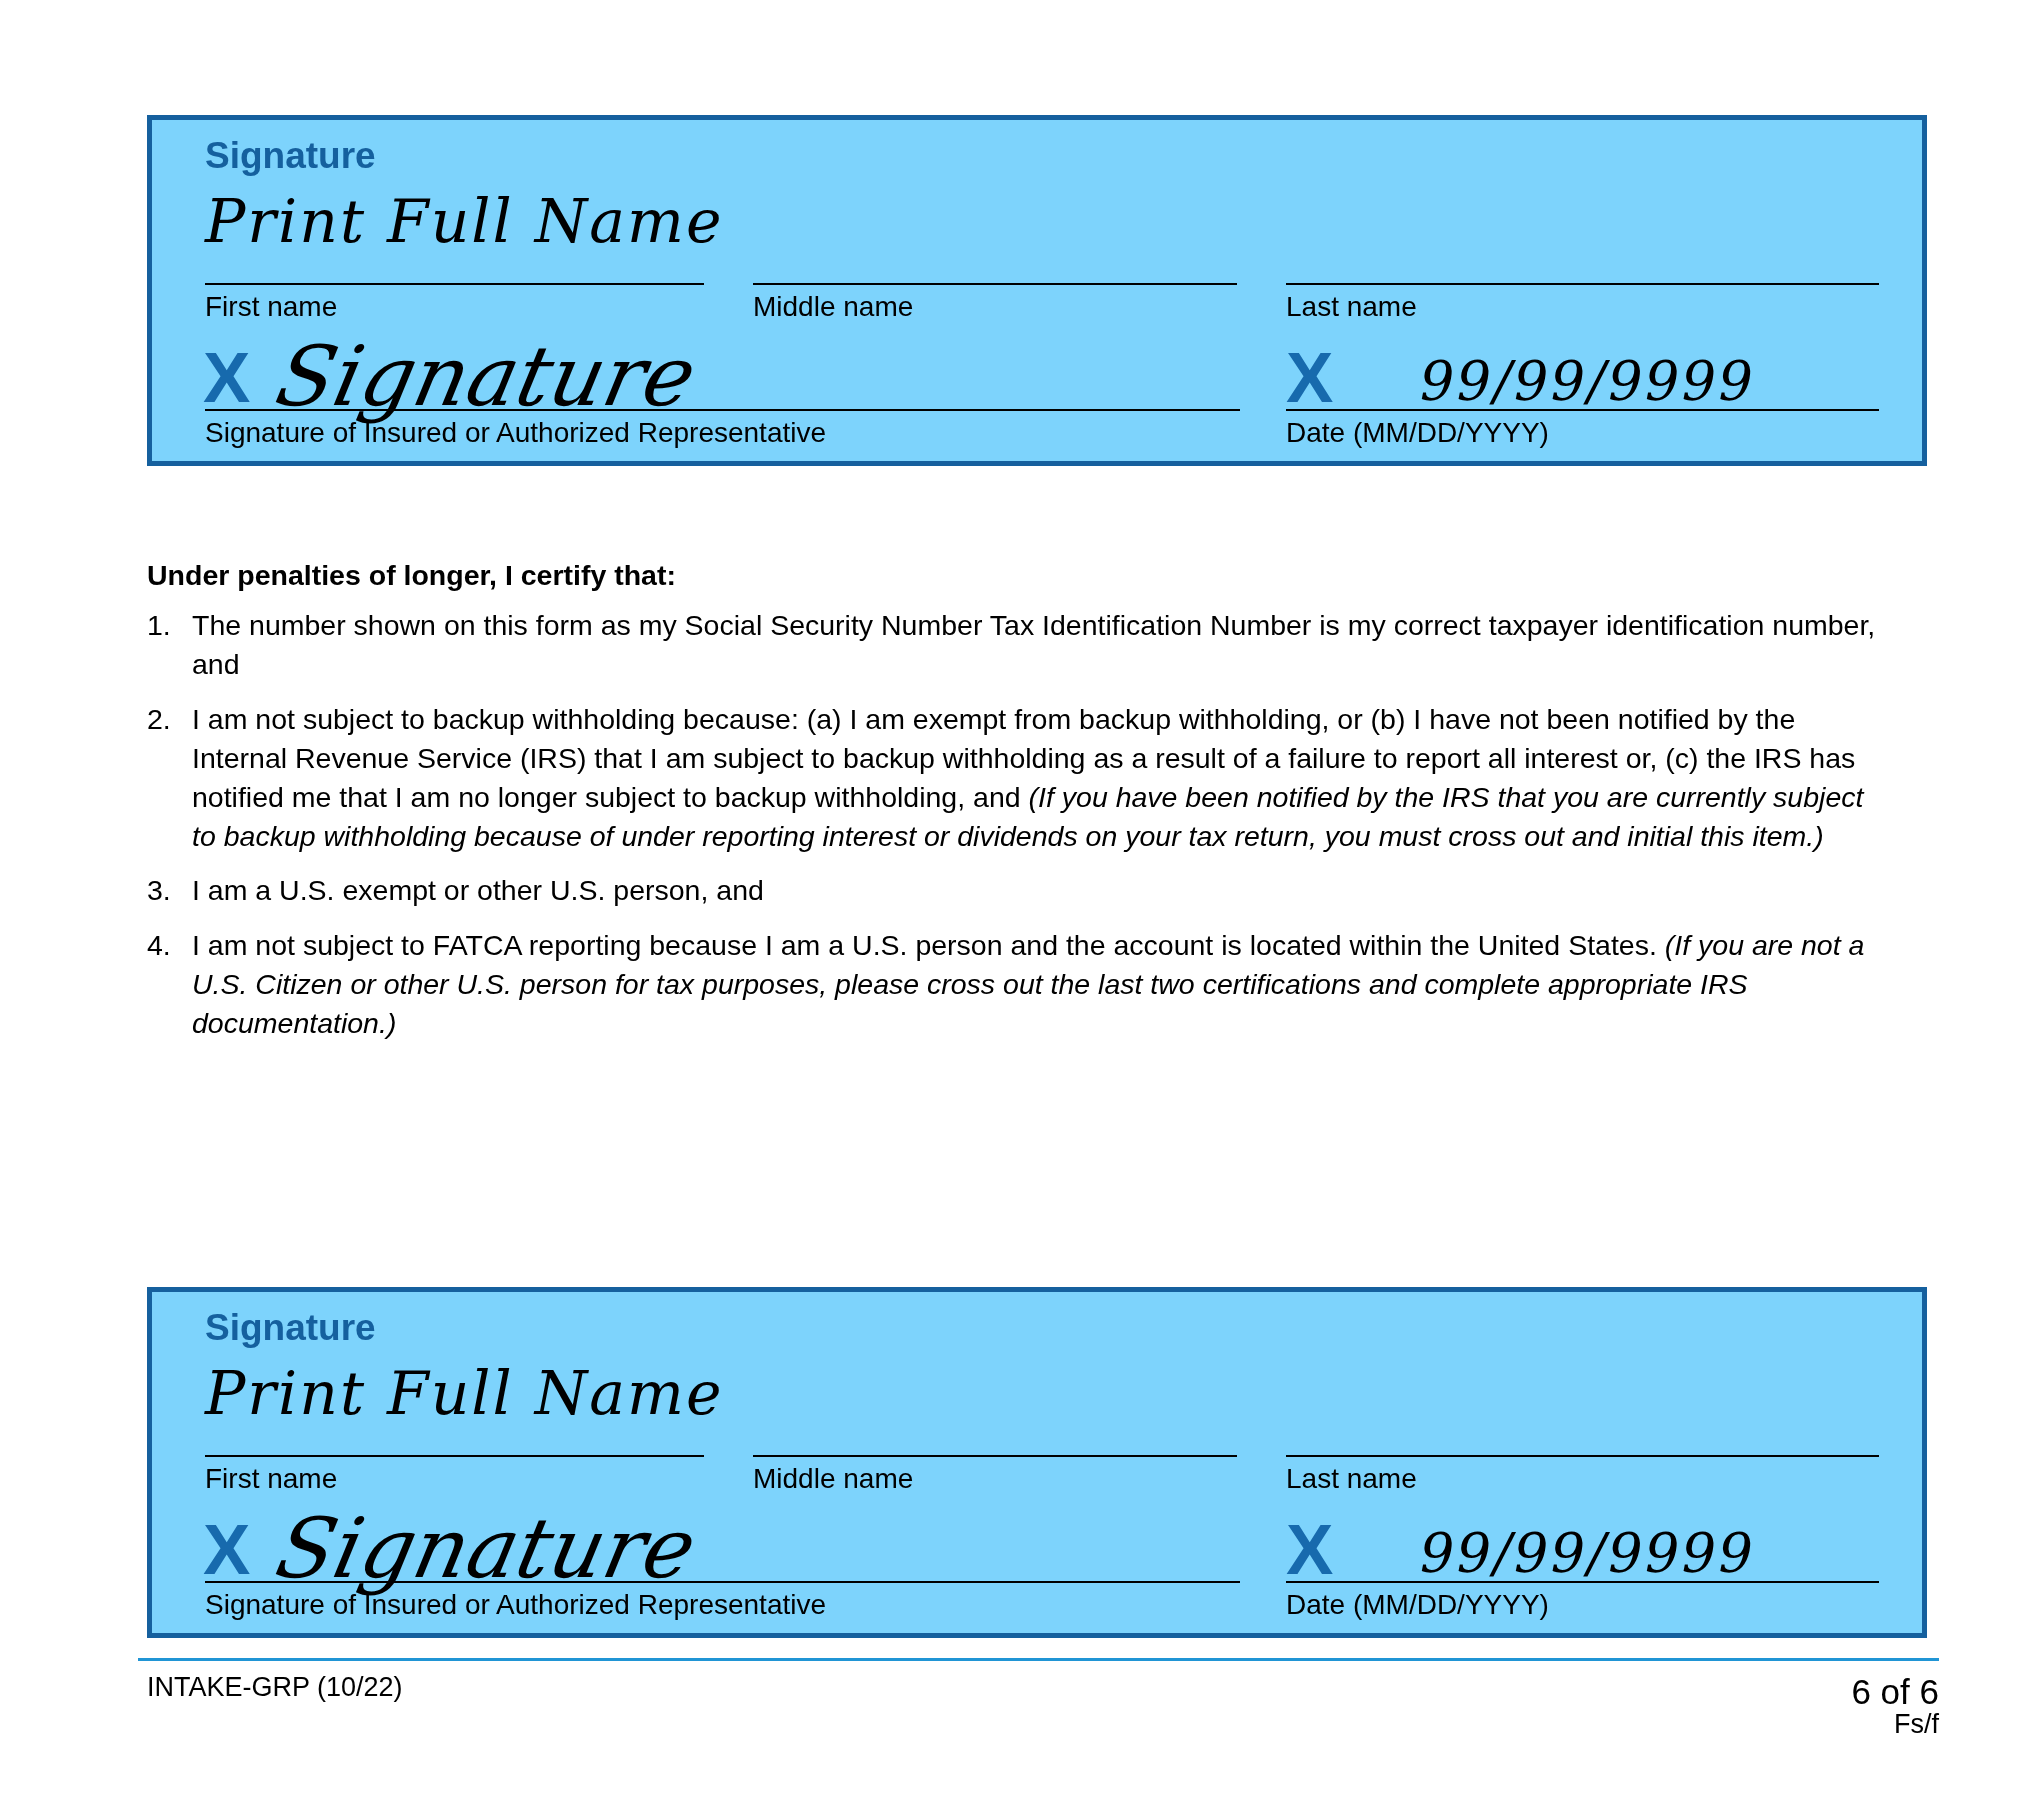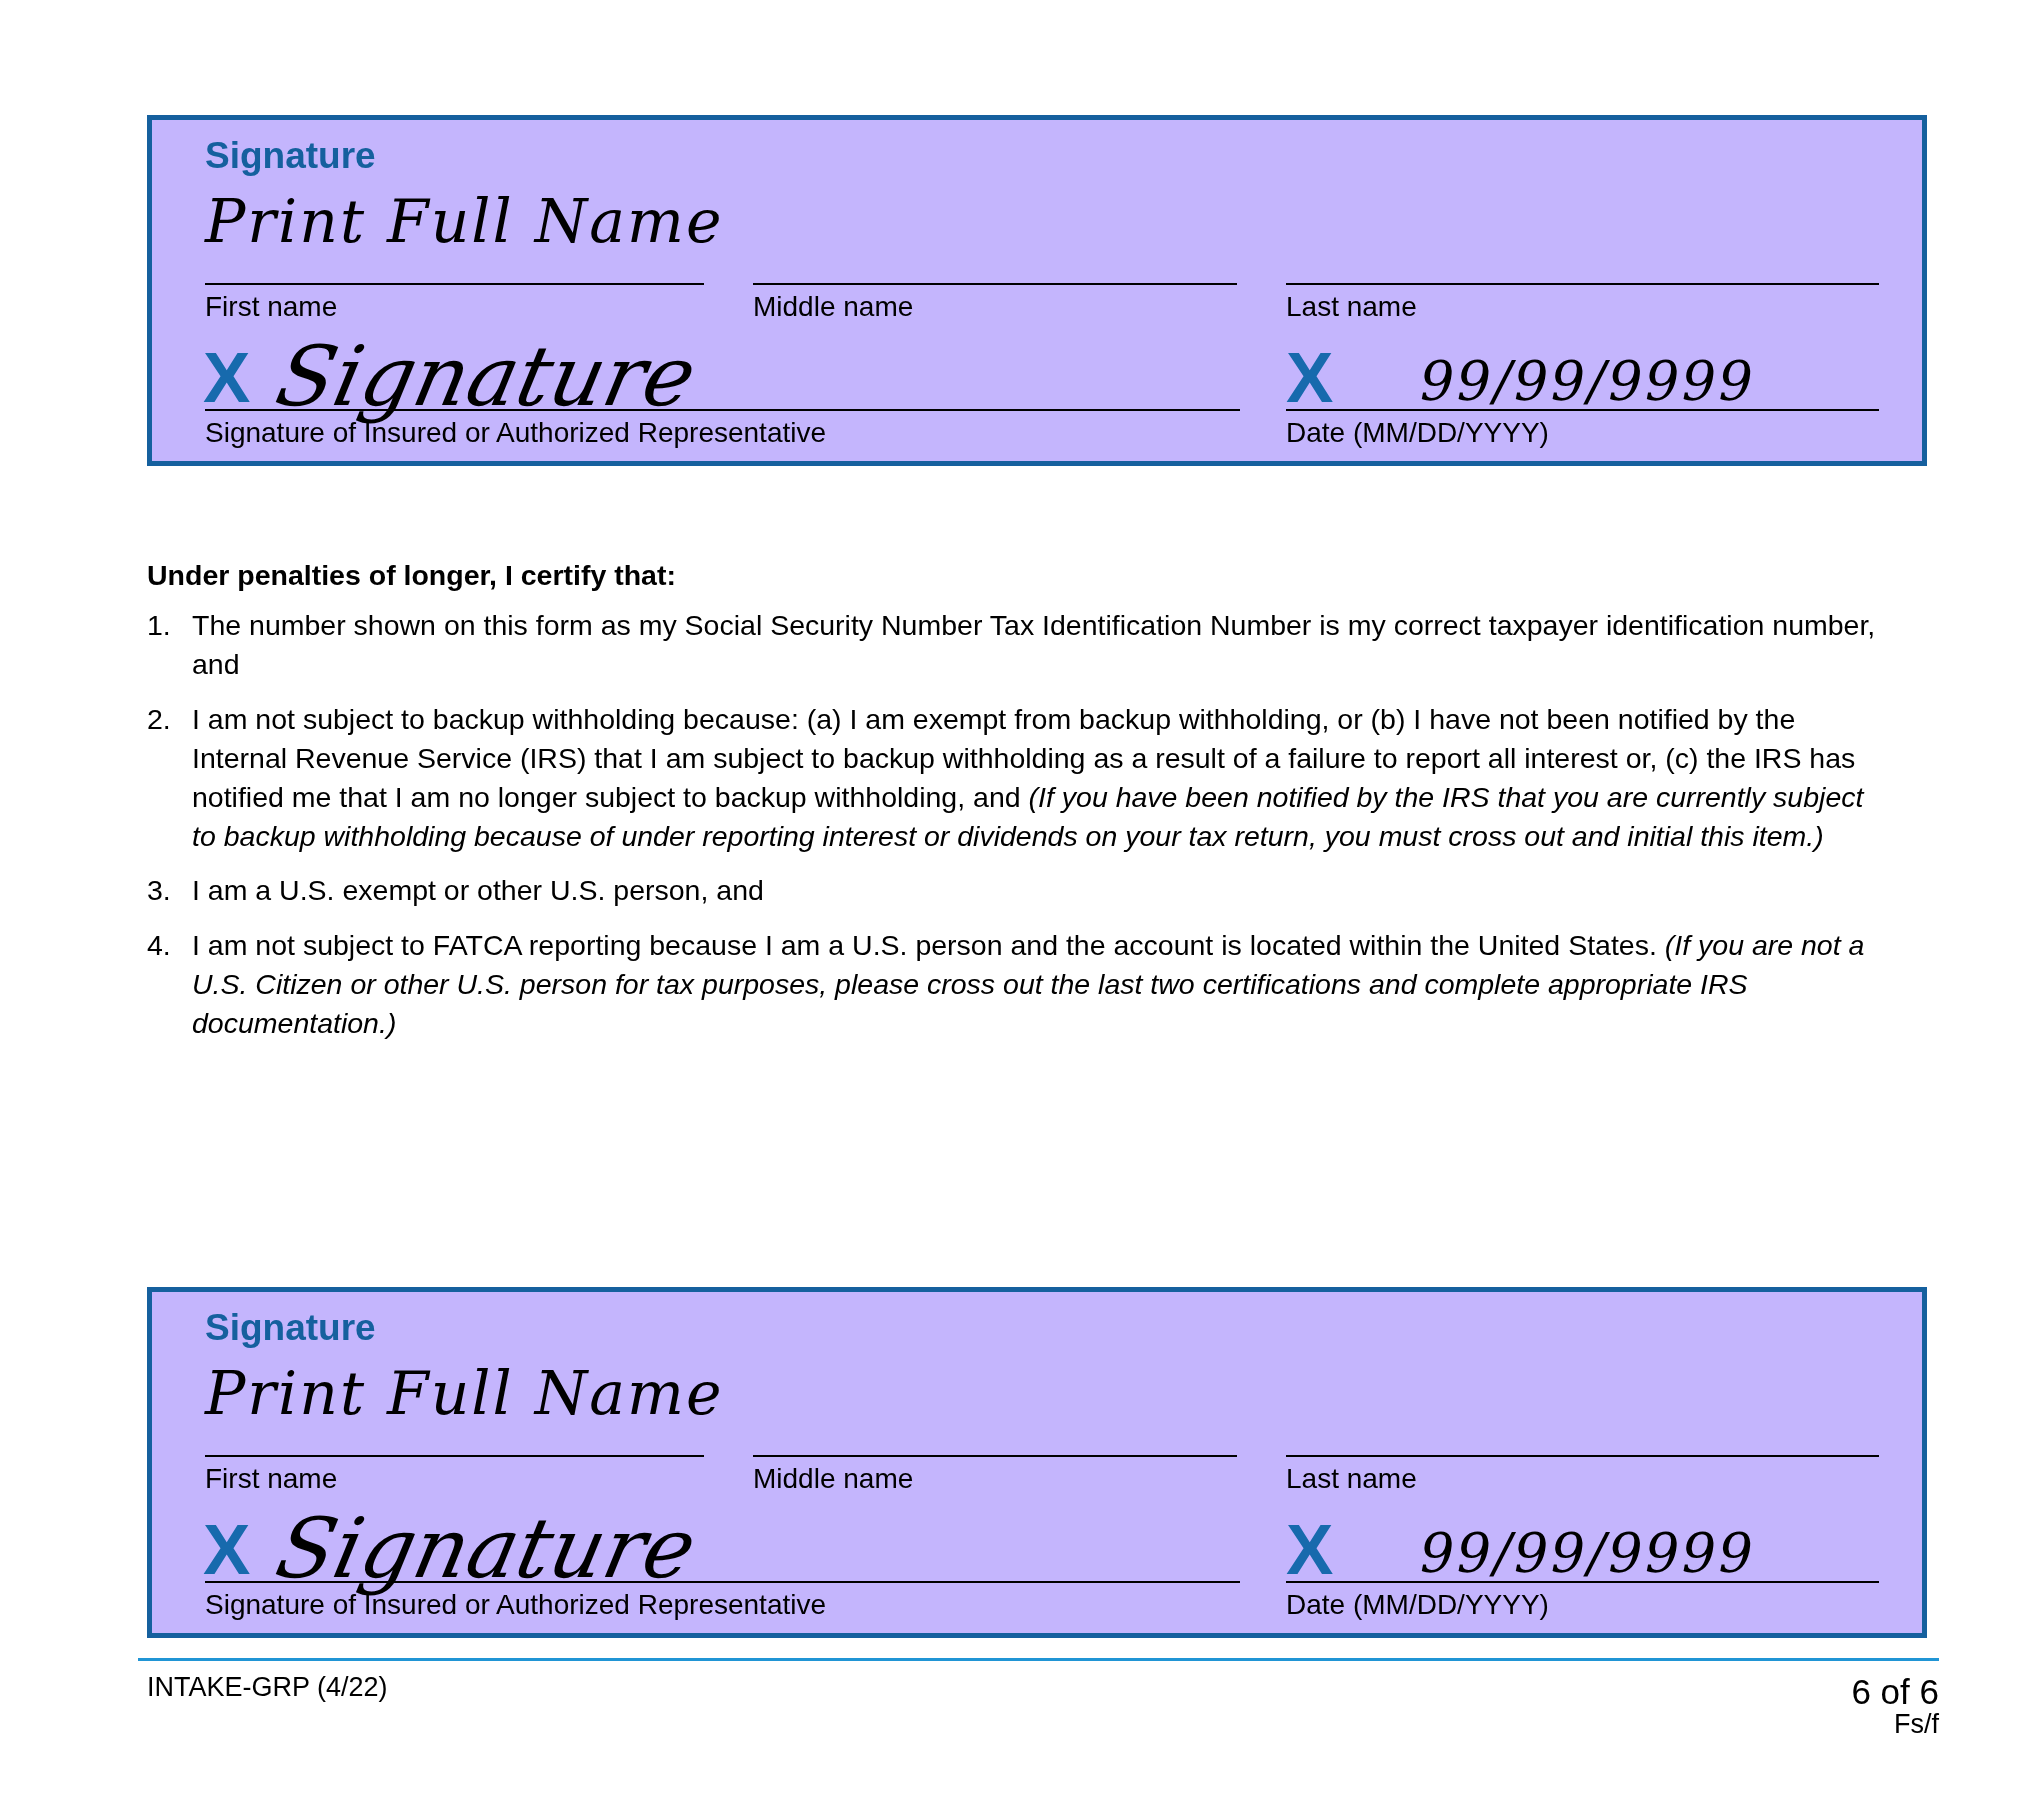--- a/index.html
+++ b/index.html
@@ -10,21 +10,21 @@
   *{box-sizing:border-box}
   html,body{margin:0;padding:0;background:#ffffff}
   .page{
     position:relative;width:2076px;height:1816px;background:#fff;
     font-family:"Liberation Sans","DejaVu Sans",sans-serif;color:#000;
     overflow:hidden;
   }
   
   .sig-box{
     position:absolute;left:147px;width:1780px;height:351px;
-    border:5.7px solid var(--blue);background:#c4b5fd;
+    border:5.7px solid var(--blue);background:#7dd3fc;
   }
   .sig-box.b1{top:115px}
   .sig-box.b2{top:1287px}
   .sb-title{
     position:absolute;left:53px;top:16.3px;
     font-size:37px;font-weight:bold;color:var(--blue);line-height:1.1;
   }
   .hand{
     font-family:"DejaVu Serif","Liberation Serif",serif;
     font-style:italic;color:#000;white-space:nowrap;
@@ -161,18 +161,18 @@
     <div class="rule r-sig"></div>
     <div class="lbl l-sig">Signature of Insured or Authorized Representative</div>
 
     <div class="xmark x-date">X</div>
     <div class="hand date-val">99/99/9999</div>
     <div class="rule r-date"></div>
     <div class="lbl l-date">Date (MM/DD/YYYY)</div>
   </section>
 
   <div class="f-rule"></div>
-  <div class="f-left">INTAKE-GRP (4/22)</div>
+  <div class="f-left">INTAKE-GRP (10/22)</div>
   <div class="f-page">6 of 6</div>
   <div class="f-code">Fs/f</div>
 
 </div>
 
 
 </body></html>

